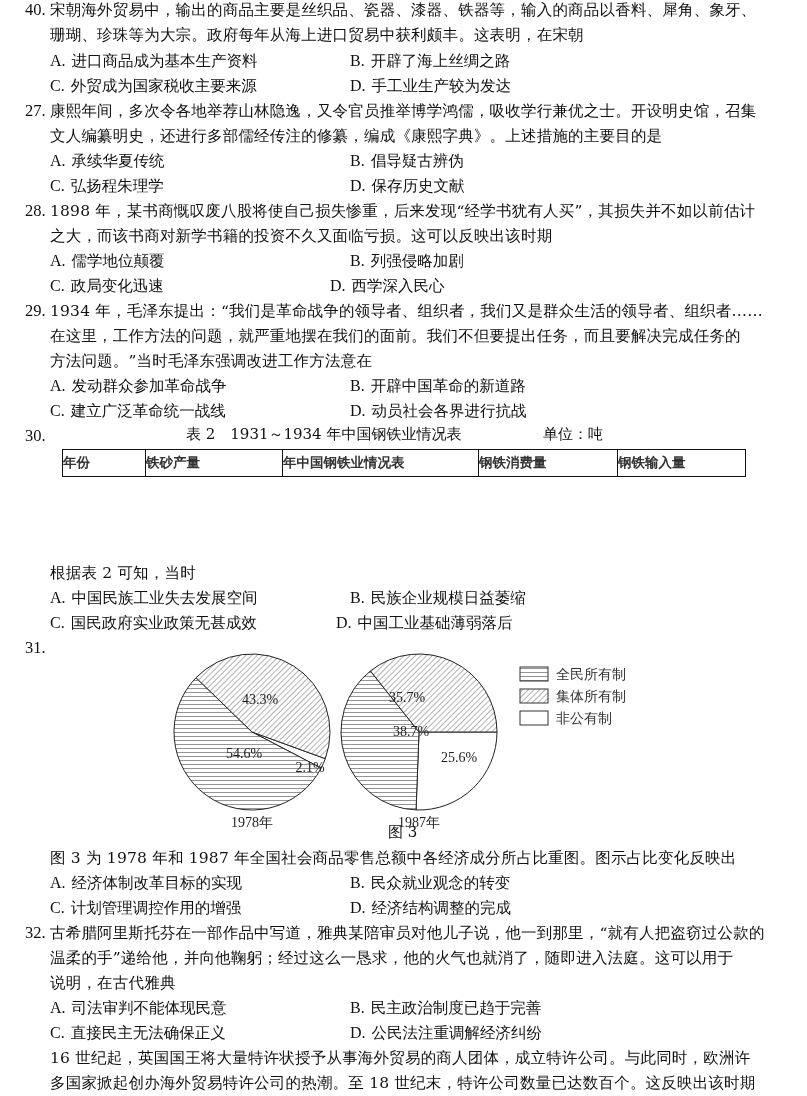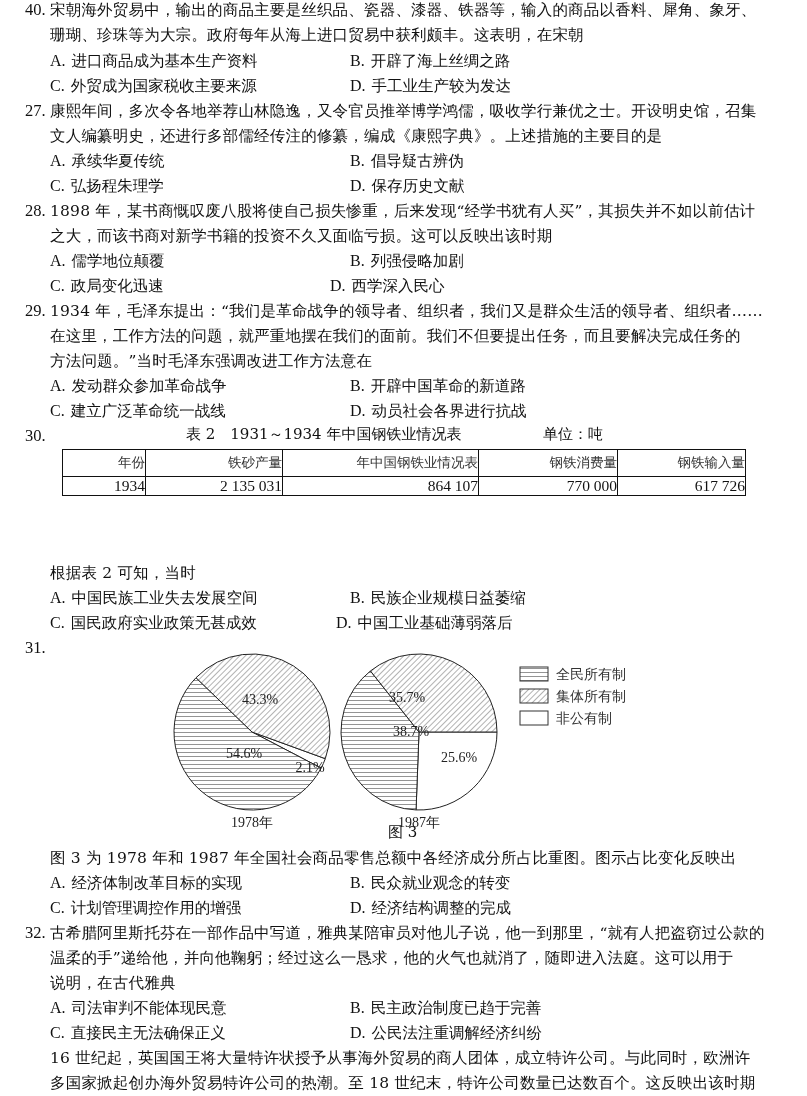--- a/index.html
+++ b/index.html
@@ -10,21 +10,21 @@
   }
   .line { position: absolute; white-space: nowrap; line-height: 20px; letter-spacing: 0.2px; }
   .qnum { position: absolute; left: 25px; font-family: "Liberation Serif", serif; font-size: 16.5px; }
   .opt { position: absolute; white-space: nowrap; line-height: 20px; }
   .opt .lbl { font-family: "Liberation Serif", serif; font-size: 16px; margin-right: 6px; }
   table.steel {
     position: absolute; left: 62px; top: 449px; width: 684px;
     border-collapse: collapse; font-family: "Liberation Serif", serif; font-size: 15.5px;
   }
   table.steel td, table.steel th {
-    border: 1.3px solid #111; text-align: right; height: 18px; padding: 0; font-weight: normal;
+    border: 1.3px solid #111; text-align: left; height: 18px; padding: 0; font-weight: bold;
   }
   table.steel th { height: 26px; font-family: "DejaVu Serif", serif; font-size: 13.5px; color: #333; }
   .caption { position: absolute; font-size: 15px; }
   svg text { font-family: "Liberation Serif", serif; }
 </style>
 </head>
 <body>
 
 <div>
   <span class="qnum" style="top:0px">40.</span>
@@ -75,27 +75,20 @@
     <thead>
       <tr>
         <th style="width:82px">年份</th>
         <th style="width:136px">铁砂产量</th>
         <th style="width:195px">年中国钢铁业情况表</th>
         <th style="width:138px">钢铁消费量</th>
         <th>钢铁输入量</th>
       </tr>
     </thead>
     <tbody>
-      <tr>
-        <td>1934</td>
-        <td>2 135 031</td>
-        <td>864 107</td>
-        <td>770 000</td>
-        <td>617 726</td>
-      </tr>
     </tbody>
   </table>
   <div class="line" style="left:50px;top:563px">根据表 2 可知，当时</div>
   <div class="opt" style="left:50px;top:588px"><span class="lbl">A.</span><span>中国民族工业失去发展空间</span></div>
   <div class="opt" style="left:350px;top:588px"><span class="lbl">B.</span><span>民族企业规模日益萎缩</span></div>
   <div class="opt" style="left:50px;top:613px"><span class="lbl">C.</span><span>国民政府实业政策无甚成效</span></div>
   <div class="opt" style="left:336px;top:613px"><span class="lbl">D.</span><span>中国工业基础薄弱落后</span></div>
 </div>
 
 <div>

